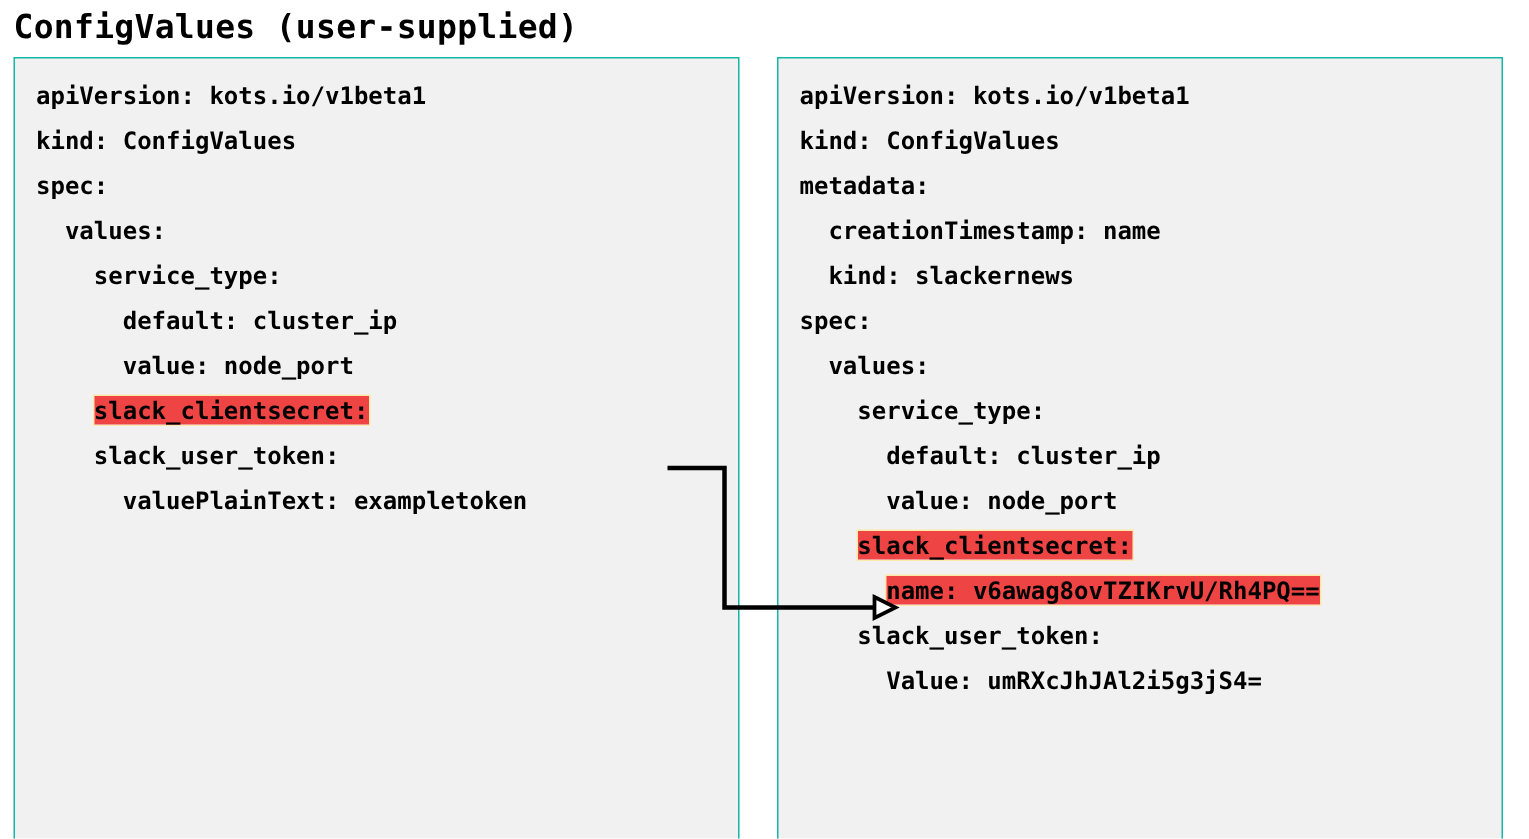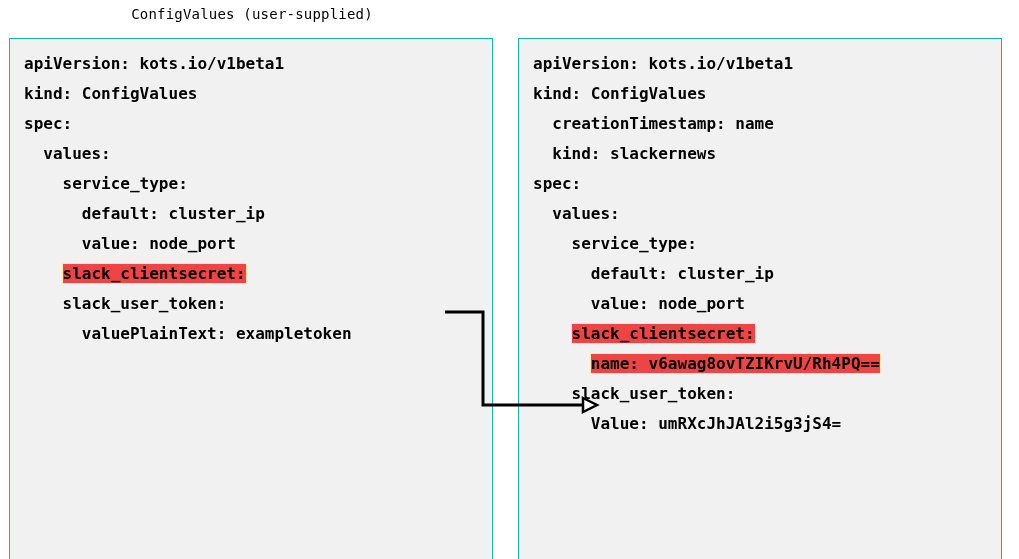--- a/index.html
+++ b/index.html
@@ -22,23 +22,22 @@
     height: 559px;
   }
   #panel-left  { left: 9px; }
   #panel-right { left: 518px; }
 
   .panel-title {
     position: absolute;
     top: 6px;
     left: 0;
     width: 486px;
-    text-align: center;
-    font-size: 14px;
-    font-weight: normal;
+    font-size: 22px;
+    font-weight: bold;
     letter-spacing: 0.2px;
     color: #000000;
     white-space: nowrap;
   }
 
   .code-box {
     position: absolute;
     top: 38px;
     left: 0;
     width: 484px;
@@ -105,20 +104,21 @@
         <div class="line"><span>      </span><span class="seg">valuePlainText: exampletoken</span></div>
       </div>
   </div>
 </div>
 
 <div class="panel" id="panel-right">
   <div class="code-box">
     <div class="code-lines" id="lines-right">
         <div class="line"><span class="seg">apiVersion: kots.io/v1beta1</span></div>
         <div class="line"><span class="seg">kind: ConfigValues</span></div>
+        <div class="line"><span class="seg">metadata:</span></div>
         <div class="line"><span>  </span><span class="seg">creationTimestamp: name</span></div>
         <div class="line"><span>  </span><span class="seg">kind: slackernews</span></div>
         <div class="line"><span class="seg">spec:</span></div>
         <div class="line"><span>  </span><span class="seg">values:</span></div>
         <div class="line"><span>    </span><span class="seg">service_type:</span></div>
         <div class="line"><span>      </span><span class="seg">default: cluster_ip</span></div>
         <div class="line"><span>      </span><span class="seg">value: node_port</span></div>
         <div class="line hl"><span>    </span><span class="seg">slack_clientsecret:</span></div>
         <div class="line hl"><span>      </span><span class="seg">name: v6awag8ovTZIKrvU/Rh4PQ==</span></div>
         <div class="line"><span>    </span><span class="seg">slack_user_token:</span></div>

